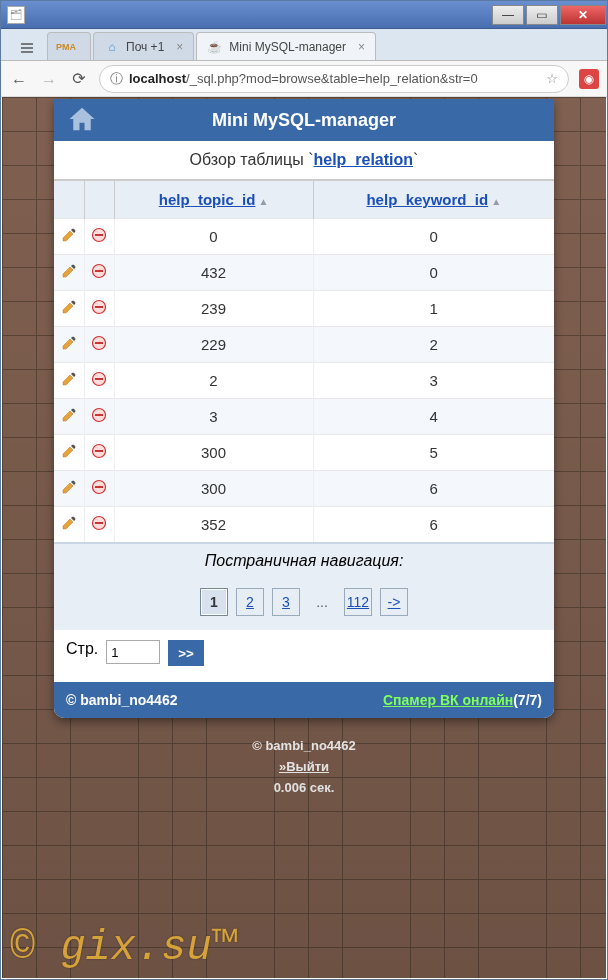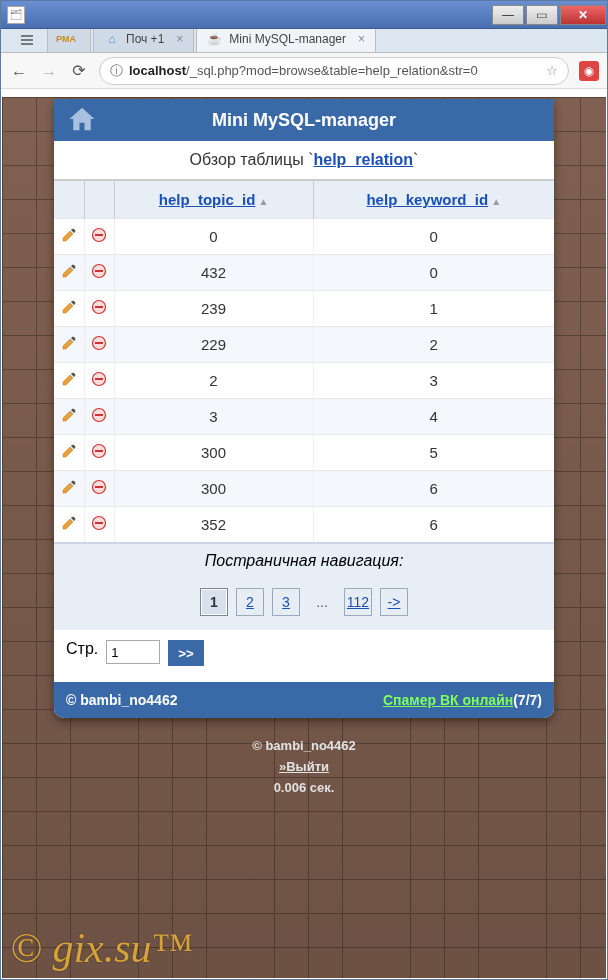--- a/index.html
+++ b/index.html
@@ -20,21 +20,21 @@
   .win-btns { display: flex; }
   .win-btn {
     width: 32px; height: 20px; margin: 0 1px;
     background: linear-gradient(#eee,#ccc); border: 1px solid #888;
     display: flex; align-items: center; justify-content: center;
     font-family: Arial, sans-serif; font-size: 12px; color: #333;
   }
   .win-btn.close { background: linear-gradient(#e66,#b33); color: #fff; width: 46px; font-weight:bold;}
   
   .tabstrip {
-    height: 24px; background: #dce6f0;
+    height: 32px; background: #dce6f0;
     display: flex; align-items: flex-end; padding-left: 12px;
     border-bottom: 1px solid #bbb; font-family: Arial, sans-serif;
   }
   .browser-menu { width: 28px; height: 24px; margin-right: 6px; display:flex;align-items:center;justify-content:center;cursor:pointer;}
   .tab {
     height: 28px; padding: 0 10px; display: flex; align-items: center; gap: 6px;
     border: 1px solid #bbb; border-bottom: none; border-radius: 4px 4px 0 0;
     background: #f0f4f8; font-size: 12px; color: #444; margin-right: 2px;
     max-width: 180px;
   }
@@ -145,21 +145,21 @@
   }
   .card-footer .spam { color:#7dff5d; text-decoration: underline; cursor:pointer;}
   .page-footer {
     text-align:center; color:#fff; font-weight:bold; font-size:13px;
     margin-top: 18px; line-height:1.6;
   }
   .page-footer a { color:#fff; text-decoration: underline;}
   .watermark {
     position:absolute; left:8px; bottom:6px;
     color:#d6a23a; font-size:42px; font-style:italic;
-    font-family: Liberation Serif, serif;
+    font-family: Liberation Mono, monospace;
     text-shadow: 0 0 2px rgba(0,0,0,0.4);
   }
 </style>
 </head>
 <body>
 
 <div class="window-frame">
   <div class="titlebar">
     <div class="left-icons">
       <div class="tb-icon">🗂</div>

